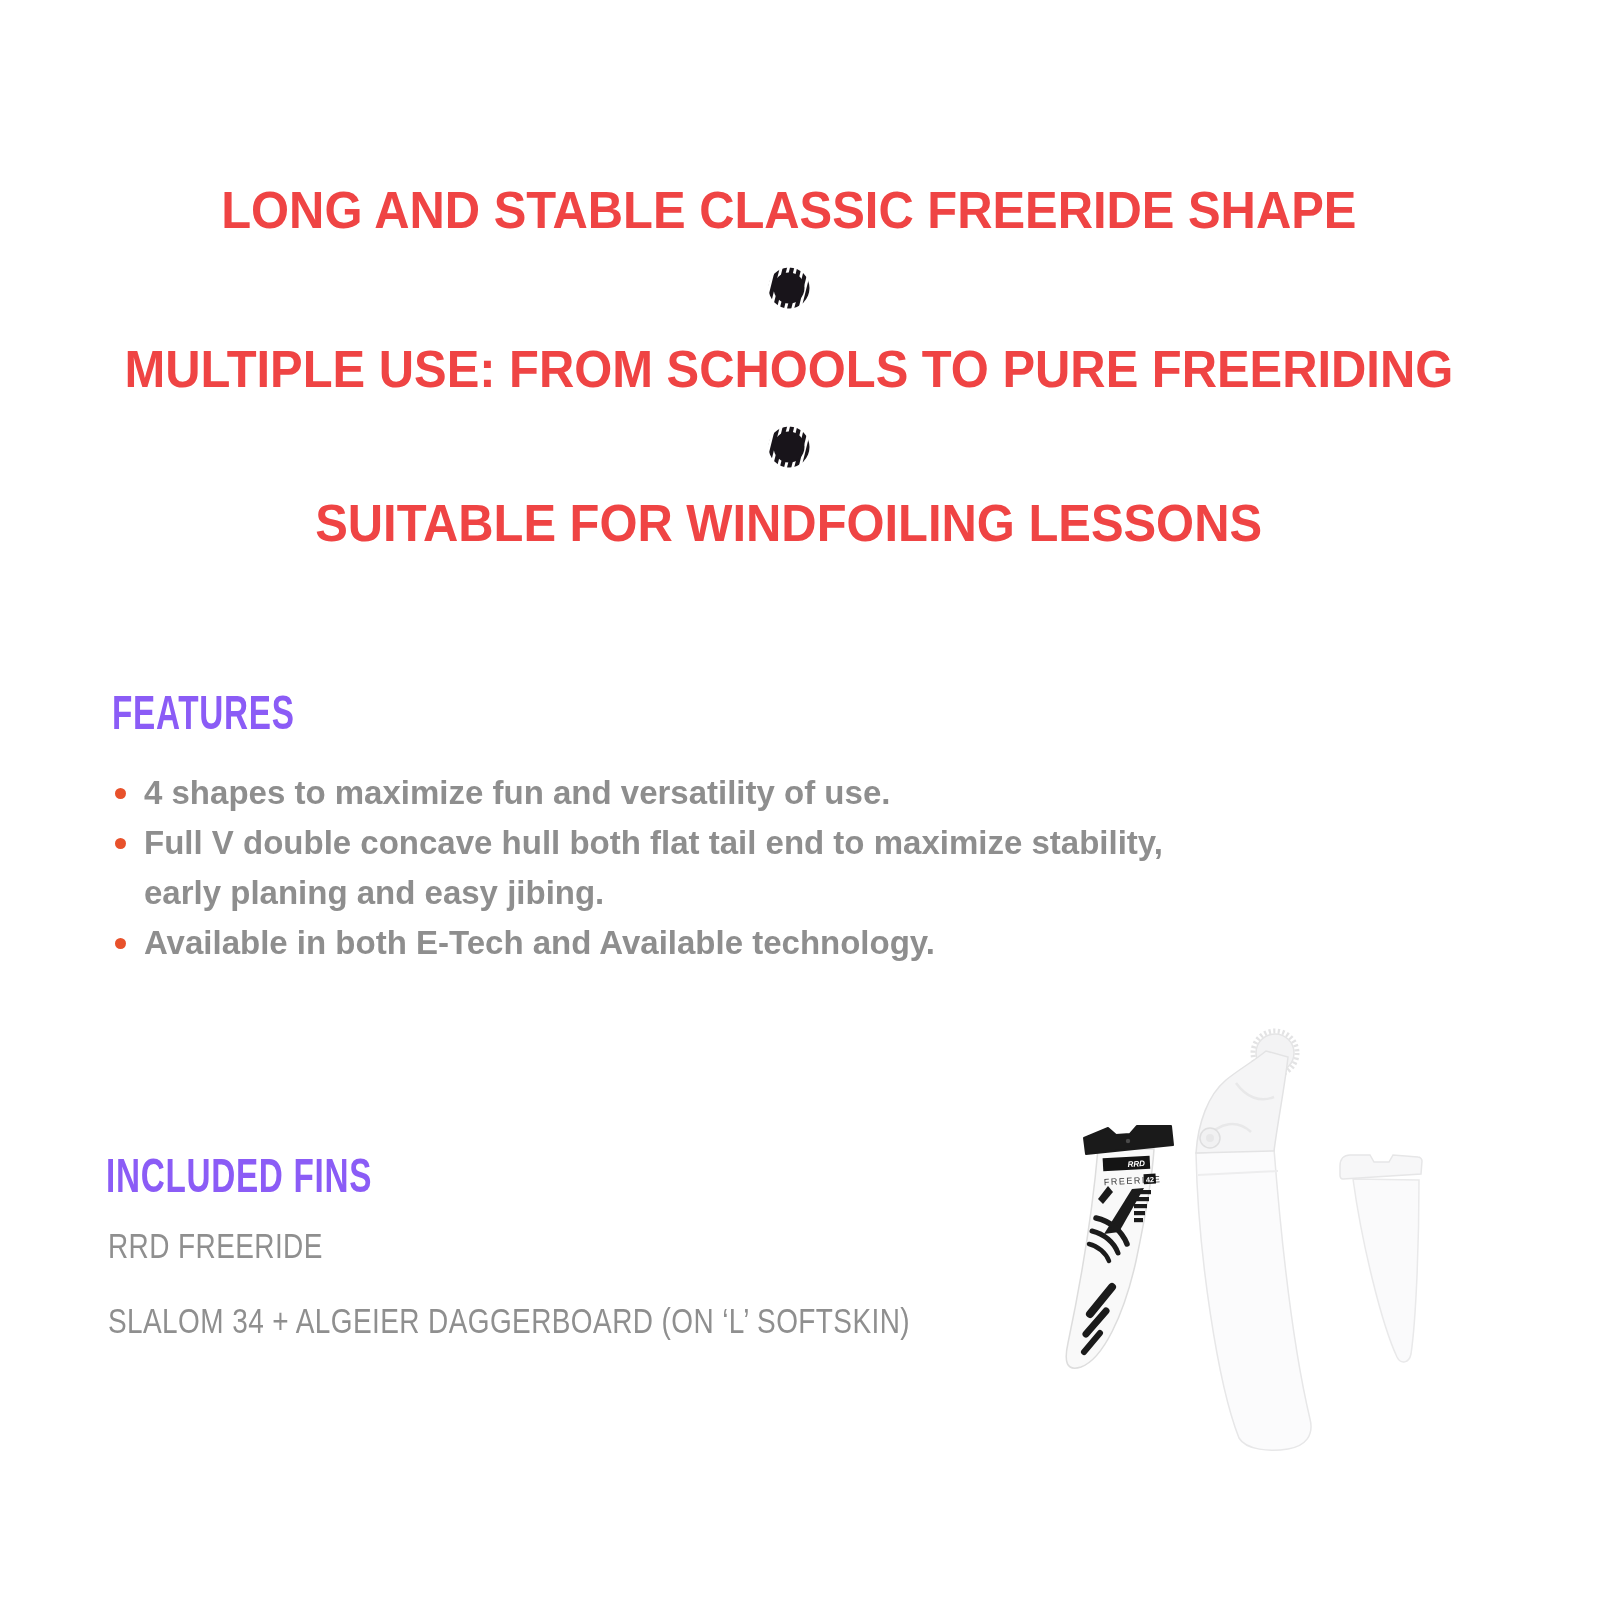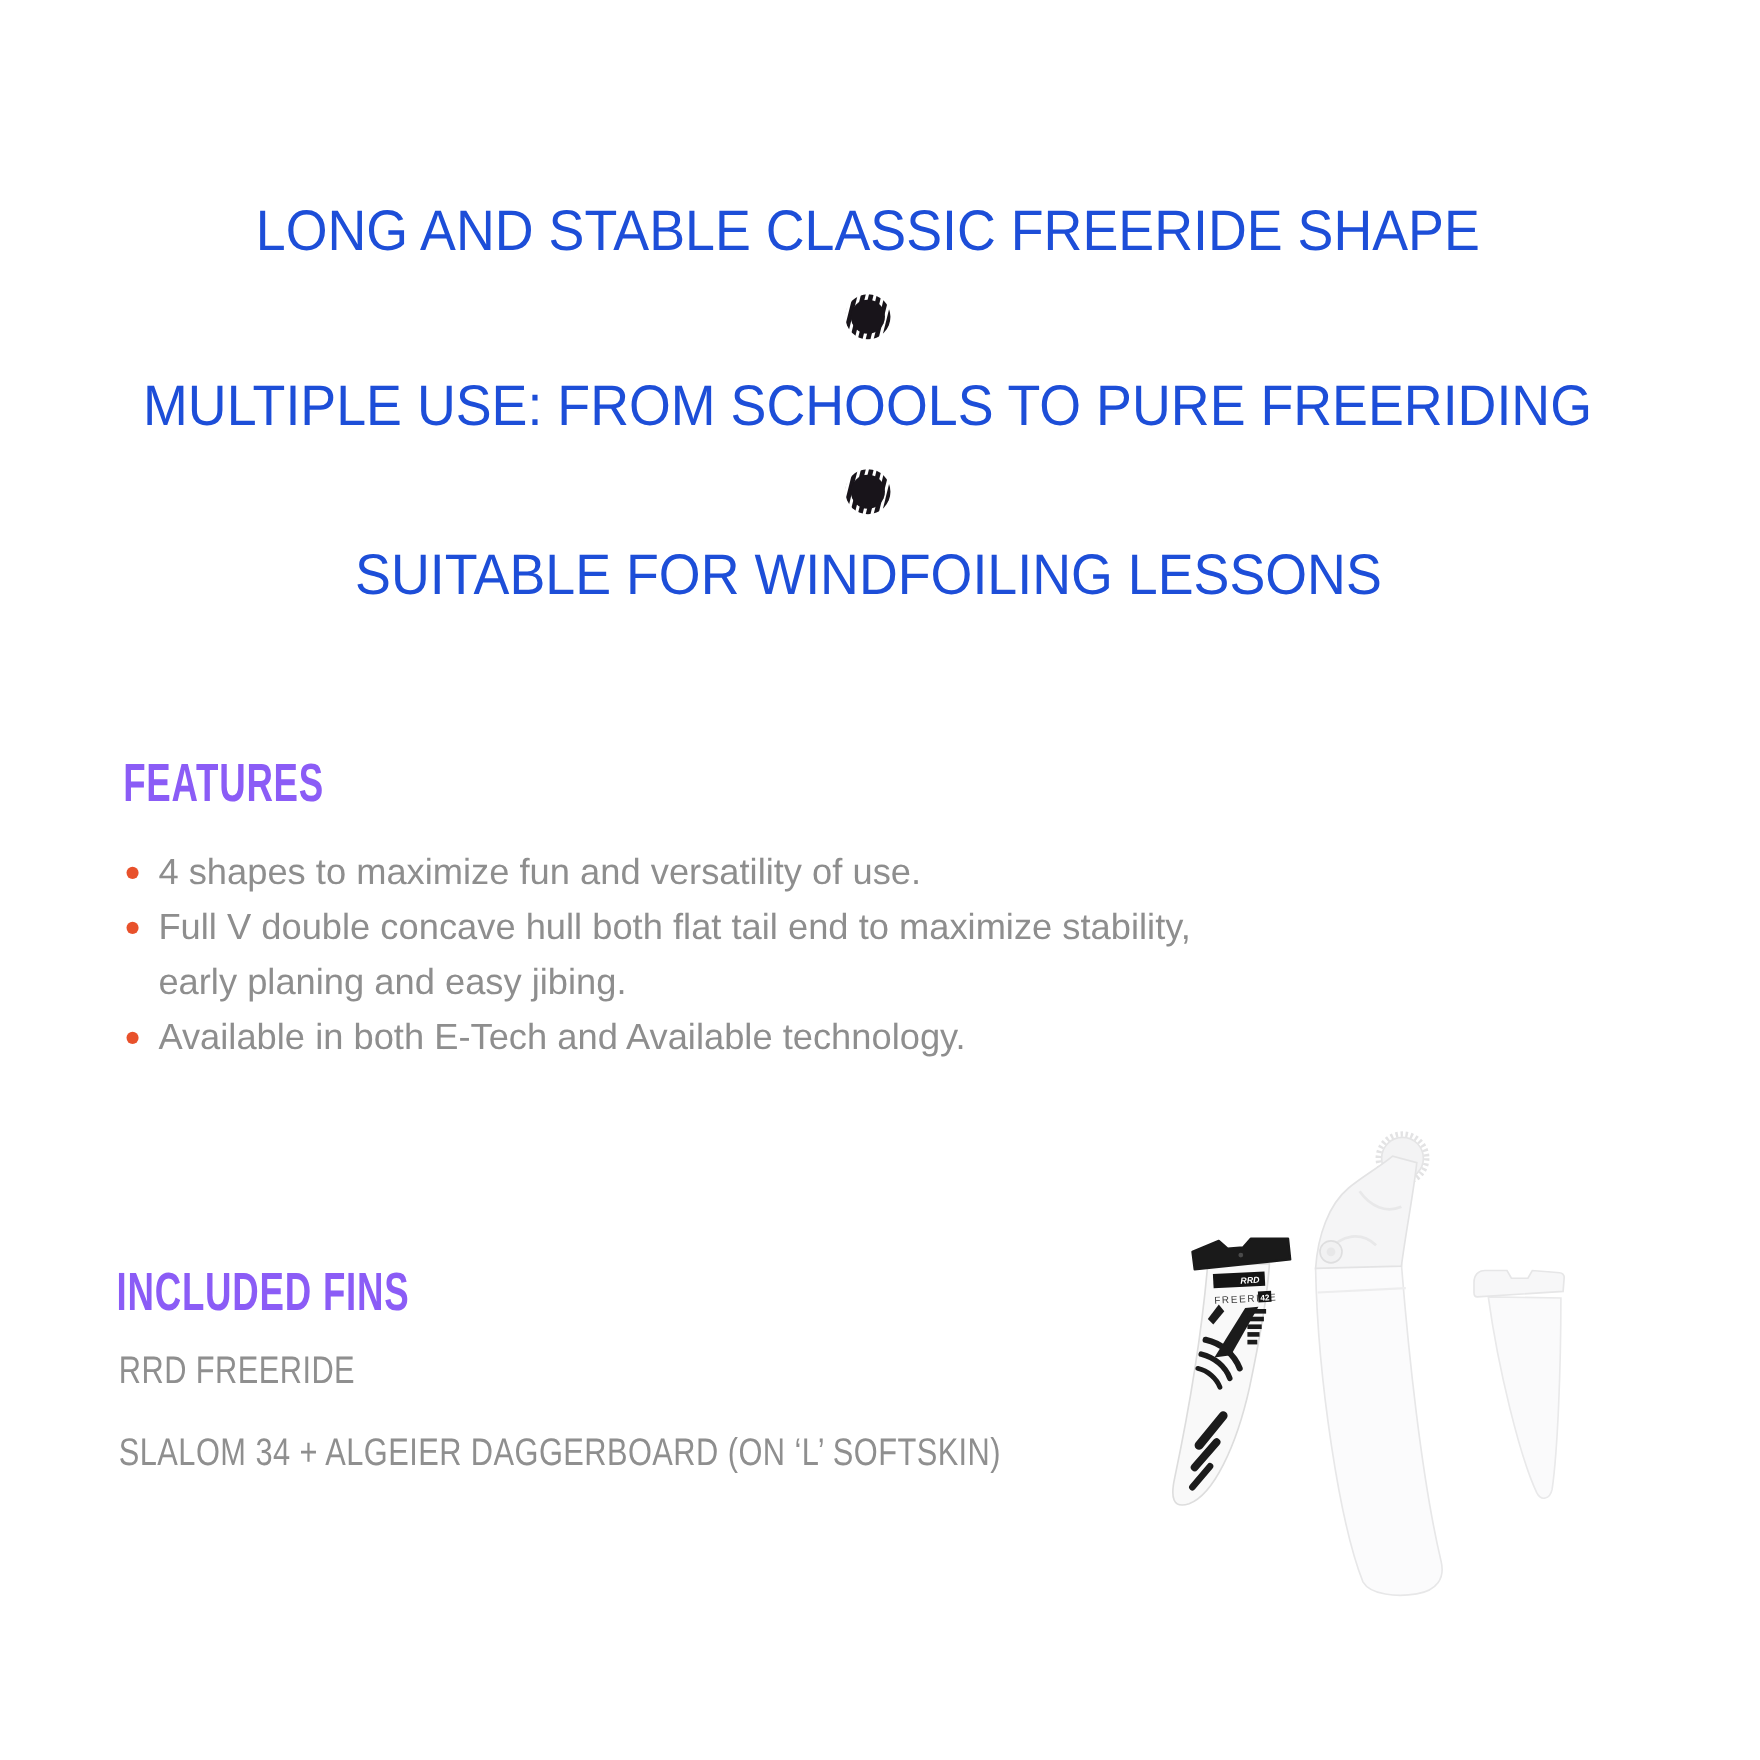--- a/index.html
+++ b/index.html
@@ -8,22 +8,22 @@
     background:#ffffff;
     font-family:"Liberation Sans", sans-serif;
     overflow:hidden;
     position:relative;
   }
   .page{position:absolute;inset:0;background:#ffffff;}
 
   
   .center-band{position:absolute;left:0;width:1578px;text-align:center;}
   .headline{
-    font-weight:400;font-size:52px;line-height:1;
-    color:#1d4ed8;letter-spacing:0px;white-space:nowrap;
+    font-weight:700;font-size:52px;line-height:1;
+    color:#ef4444;letter-spacing:0px;white-space:nowrap;
   }
   .headline .hl-inner{display:inline-block;transform:scaleX(0.94);transform-origin:center;}
 
   .sep{display:flex;justify-content:center;}
 
   .section-title{
     position:absolute;font-weight:700;font-size:49px;line-height:1;
     color:#8b5cf6;white-space:nowrap;
   }
   .section-title .cond{display:inline-block;transform:scaleX(0.68);transform-origin:left;letter-spacing:1px;}
@@ -33,21 +33,21 @@
     color:#8f8f8f;white-space:nowrap;
   }
   .gray-line .cond{display:inline-block;transform:scaleX(0.80);transform-origin:left;letter-spacing:0.5px;}
 
   .features-list{
     position:absolute;left:112px;top:768px;width:1460px;
     margin:0;padding:0;list-style:none;
   }
   .features-list li{
     display:flex;align-items:flex-start;
-    font-size:33px;line-height:50px;color:#8e8e8e;font-weight:400;
+    font-size:33px;line-height:50px;color:#8e8e8e;font-weight:700;
   }
   .bullet-dot{
     flex:none;width:11px;height:11px;border-radius:50%;
     background:#e8512b;margin:20px 18px 0 3px;
   }
   .bl{display:block;white-space:nowrap;}
 
   .fins-figure{position:absolute;left:1040px;top:1025px;width:420px;height:450px;}
 </style>
 </head>

